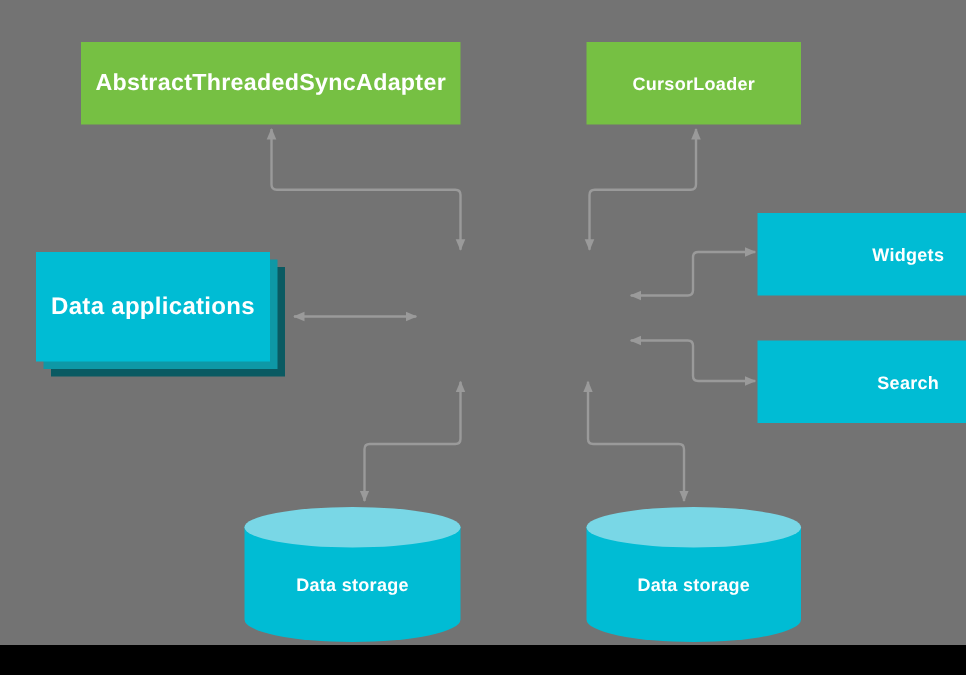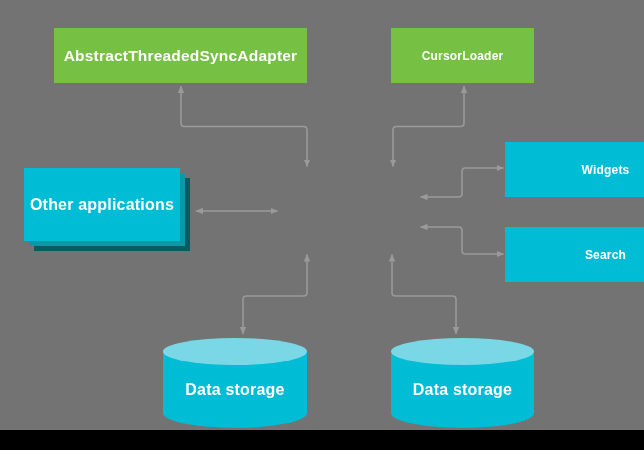--- a/index.html
+++ b/index.html
@@ -21,21 +21,21 @@
   .stack .l2{left:5px;top:5px;background:#0E98A6;}
   .stack .main{left:0;top:0;background:#00BCD4;display:flex;align-items:center;justify-content:center;
                color:#fff;font-size:16px;font-weight:700;letter-spacing:.2px;}
   .cylinder{position:absolute;width:144px;height:90px;}
   .cyl-right{left:391px;top:338px;width:143px;}
   .cyl-left{left:163px;top:338px;}
   .cyl-body{position:absolute;left:0;top:13px;width:100%;height:77px;background:#00BCD4;
             border-radius:0 0 50% 50% / 0 0 15px 15px;}
   .cyl-top{position:absolute;left:0;top:0;width:100%;height:27px;border-radius:50%;background:#79D7E6;}
   .cyl-label{position:absolute;left:0;top:13px;width:100%;height:77px;display:flex;align-items:center;
-             justify-content:center;color:#fff;font-size:16px;font-weight:700;letter-spacing:.2px;}
+             justify-content:center;color:#fff;font-size:12px;font-weight:700;letter-spacing:.2px;}
 </style>
 </head>
 <body>
 
 <div class="stage">
 
   <svg class="edges" width="644" height="450" viewBox="0 0 644 450" xmlns="http://www.w3.org/2000/svg">
     <defs>
       <marker id="ah" markerUnits="userSpaceOnUse" markerWidth="9" markerHeight="8" refX="7" refY="3.5" orient="auto-start-reverse">
         <path d="M0,0.3 L7.6,3.5 L0,6.7 Z" fill="#9A9A9A"></path>
@@ -58,21 +58,21 @@
 
   <div class="node green node-cursor">
     <span>CursorLoader</span>
   </div>
 
 
   <div class="stack">
     <div class="layer l3"></div>
     <div class="layer l2"></div>
     <div class="layer main">
-      <span>Other applications</span>
+      <span>Data applications</span>
     </div>
   </div>
 
   <div class="node cyan node-widgets">
     <span>Widgets</span>
   </div>
 
   <div class="node cyan node-search">
     <span>Search</span>
   </div>

